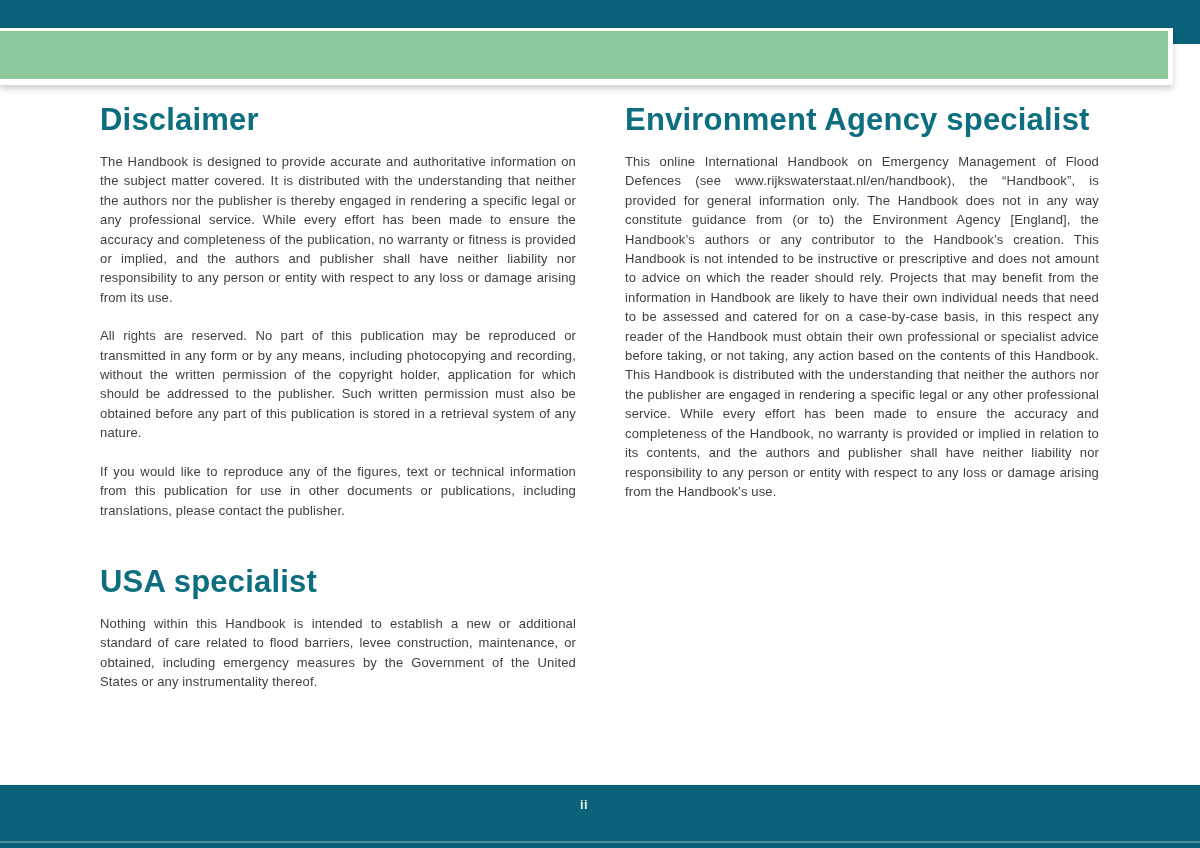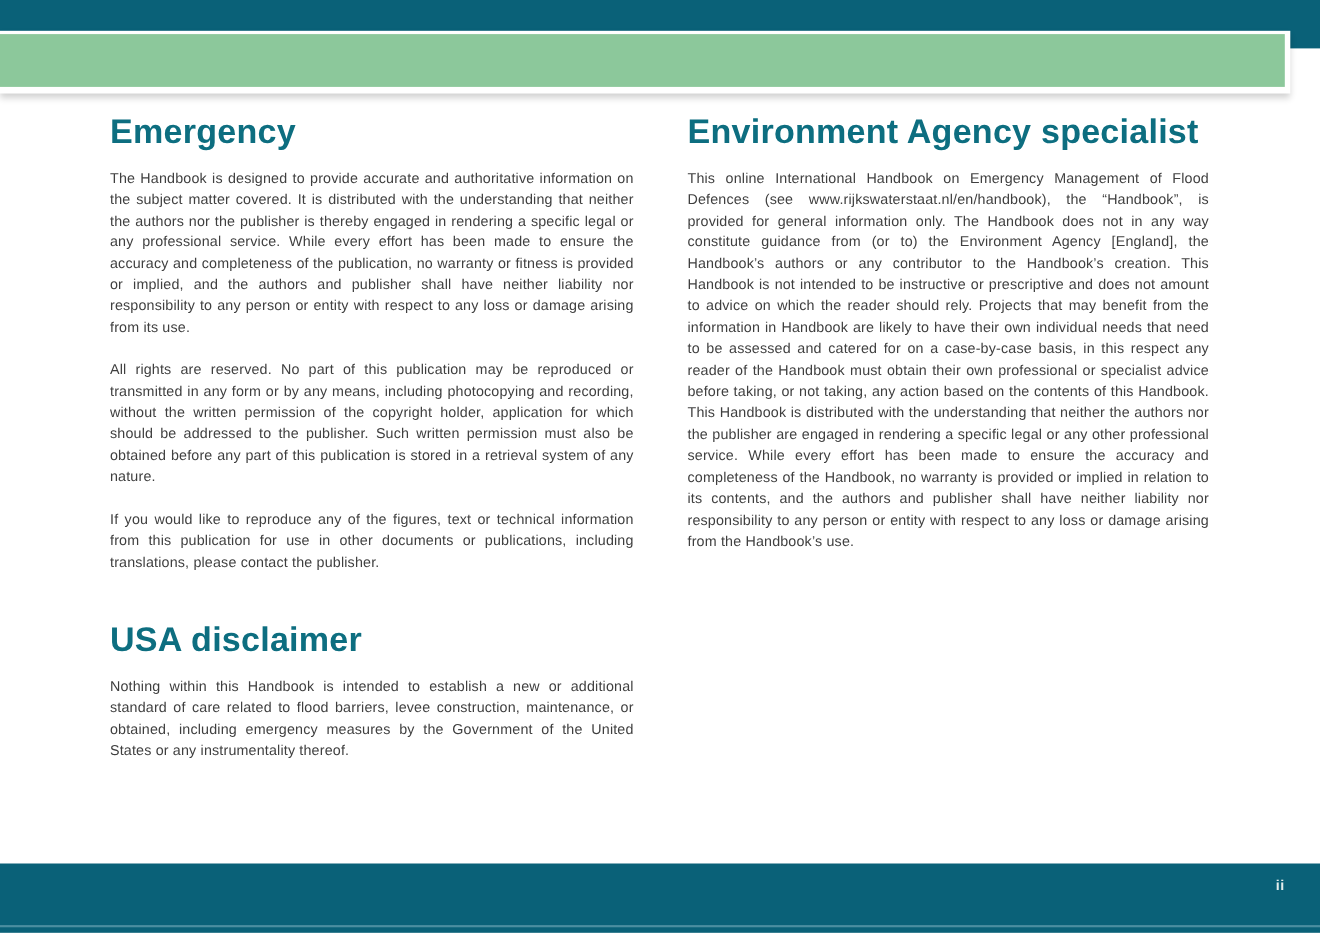--- a/index.html
+++ b/index.html
@@ -73,43 +73,43 @@
   .bottom-divider-line {
     position: absolute;
     left: 0; top: 56px;
     width: 1200px; height: 2px;
     background: #4b8ea0;
   }
   .page-number {
     position: absolute;
     left: 0; top: 797px;
     width: 1168px;
-    text-align: right;
+    text-align: center;
     font-size: 13px;
     font-weight: 700;
     color: #e3edec;
     letter-spacing: 0.5px;
   }
 </style>
 </head>
 <body>
 
 <div class="page">
 
   <div class="top-teal-band"></div>
   <div class="page-sheet-edge"></div>
   <div class="green-band"></div>
 
   <div class="col col-left">
-    <div class="section-heading">Emergency</div>
+    <div class="section-heading">Disclaimer</div>
     <p class="body-par">The Handbook is designed to provide accurate and authoritative information on the subject matter covered. It is distributed with the understanding that neither the authors nor the publisher is thereby engaged in rendering a specific legal or any professional service. While every effort has been made to ensure the accuracy and completeness of the publication, no warranty or fitness is provided or implied, and the authors and publisher shall have neither liability nor responsibility to any person or entity with respect to any loss or damage arising from its use.</p>
     <p class="body-par">All rights are reserved. No part of this publication may be reproduced or transmitted in any form or by any means, including photocopying and recording, without the written permission of the copyright holder, application for which should be addressed to the publisher. Such written permission must also be obtained before any part of this publication is stored in a retrieval system of any nature.</p>
     <p class="body-par">If you would like to reproduce any of the figures, text or technical information from this publication for use in other documents or publications, including translations, please contact the publisher.</p>
 
-    <div class="section-heading second">USA disclaimer</div>
+    <div class="section-heading second">USA specialist</div>
     <p class="body-par">Nothing within this Handbook is intended to establish a new or additional standard of care related to flood barriers, levee construction, maintenance, or obtained, including emergency measures by the Government of the United States or any instrumentality thereof.</p>
   </div>
 
   <div class="col col-right">
     <div class="section-heading">Environment Agency specialist</div>
     <p class="body-par">This online International Handbook on Emergency Management of Flood Defences (see www.rijkswaterstaat.nl/en/handbook), the “Handbook”, is provided for general information only. The Handbook does not in any way constitute guidance from (or to) the Environment Agency [England], the Handbook’s authors or any contributor to the Handbook’s creation. This Handbook is not intended to be instructive or prescriptive and does not amount to advice on which the reader should rely. Projects that may benefit from the information in Handbook are likely to have their own individual needs that need to be assessed and catered for on a case-by-case basis, in this respect any reader of the Handbook must obtain their own professional or specialist advice before taking, or not taking, any action based on the contents of this Handbook. This Handbook is distributed with the understanding that neither the authors nor the publisher are engaged in rendering a specific legal or any other professional service. While every effort has been made to ensure the accuracy and completeness of the Handbook, no warranty is provided or implied in relation to its contents, and the authors and publisher shall have neither liability nor responsibility to any person or entity with respect to any loss or damage arising from the Handbook’s use.</p>
   </div>
 
   <div class="bottom-teal-band">
     <div class="bottom-divider-line"></div>

